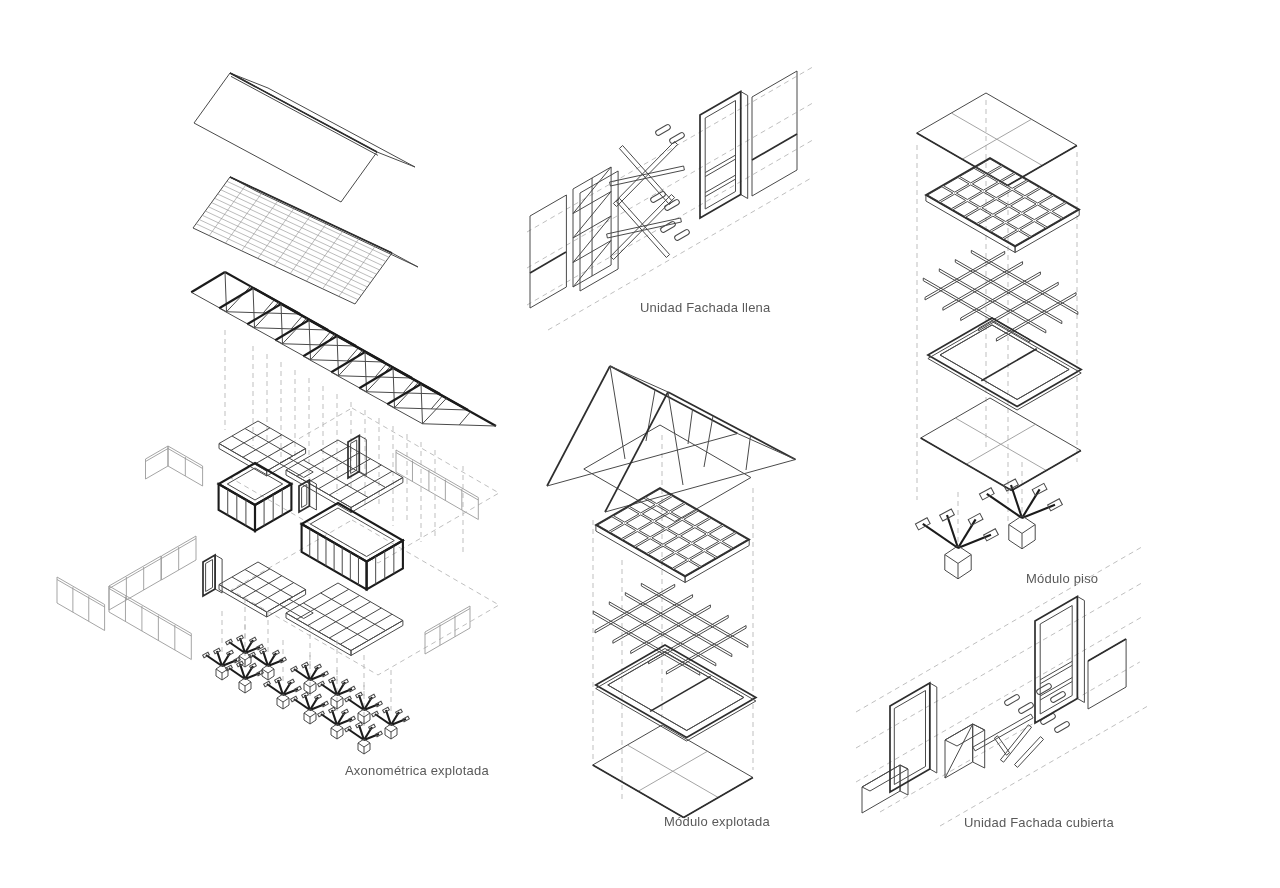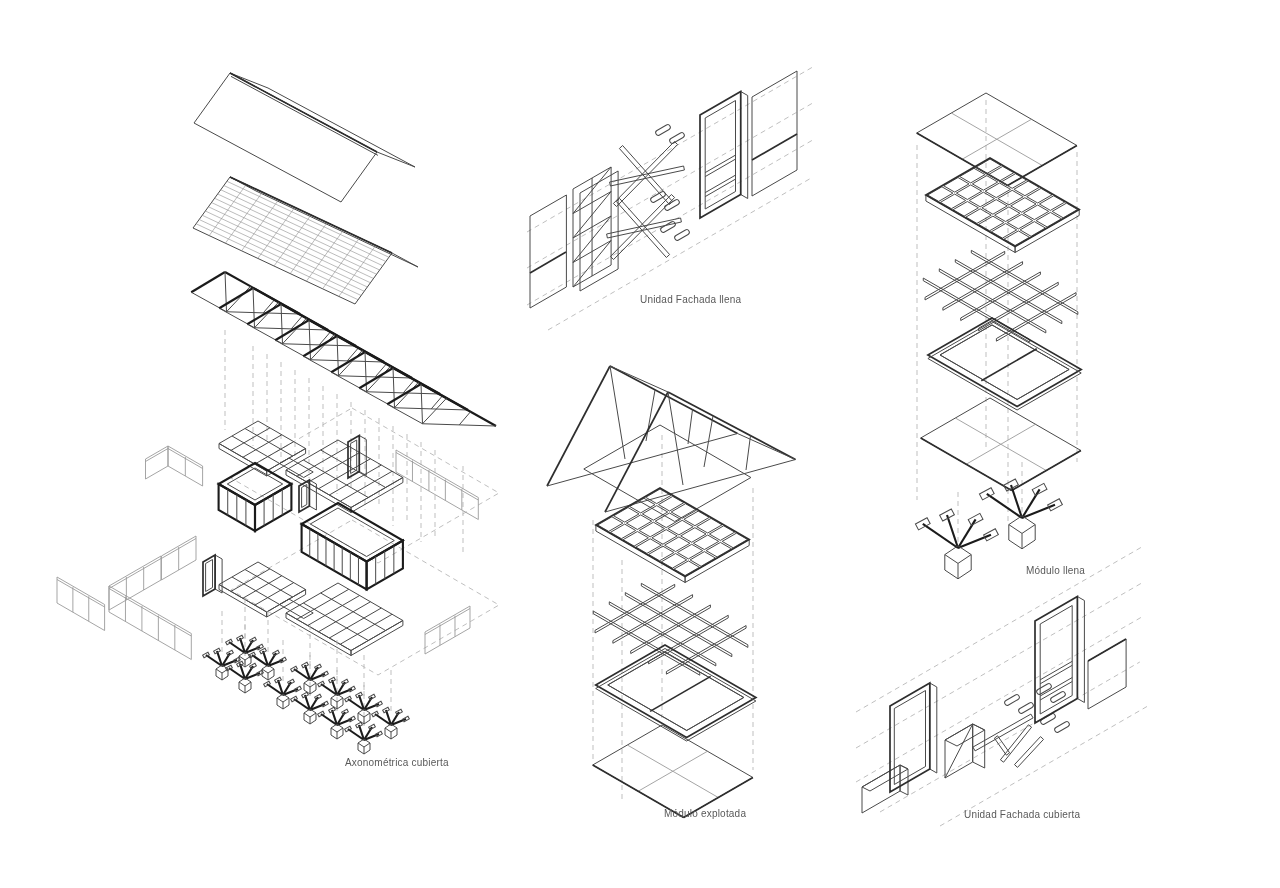--- a/index.html
+++ b/index.html
@@ -1,19 +1,19 @@
 <!DOCTYPE html>
 <html><head>
 <meta charset="utf-8">
 <style>
   html,body{margin:0;padding:0;background:#ffffff;}
   .sheet{position:relative;width:1280px;height:888px;background:#ffffff;overflow:hidden;
          font-family:"Liberation Sans",sans-serif;}
   .sheet svg{position:absolute;left:0;top:0;}
-  .lbl{position:absolute;font-size:10px;color:#595959;white-space:nowrap;letter-spacing:.2px;}
+  .lbl{position:absolute;font-size:13px;color:#595959;white-space:nowrap;letter-spacing:.2px;margin-top:6px;}
   .ln{stroke:#4a4a4a;stroke-width:1;fill:none;}
   .lnt{stroke:#2e2e2e;stroke-width:1.7;fill:none;}
   .lnk{stroke:#1b1b1b;stroke-width:2.1;fill:none;}
   .lnl{stroke:#9b9b9b;stroke-width:.9;fill:none;}
   .lnb{stroke:#8f8f8f;stroke-width:.6;fill:none;}
   .dsh{stroke:#b8b8b8;stroke-width:.9;fill:none;stroke-dasharray:5 4;}
 </style>
 </head>
 <body>
 
@@ -848,18 +848,18 @@
           <line x1="1040.196" y1="696" x2="1072.2379999999998" y2="677.5" class="ln"></line>
           <line x1="1040.196" y1="700" x2="1072.2379999999998" y2="681.5" class="ln"></line>
         </g>
         <g>
           <polygon points="1088.0,661.0 1126.1,639.0 1126.1,687.0 1088.0,709.0" fill="#fff" class="ln"></polygon>
           <line x1="1088" y1="661" x2="1126" y2="639" class="lnt" stroke-width="1.5"></line>
         </g>
       </g>
   </svg>
 
-  <span class="lbl" style="left:345px;top:757px">Axonométrica cubierta</span>
+  <span class="lbl" style="left:345px;top:757px">Axonométrica explotada</span>
   <span class="lbl" style="left:640px;top:294px">Unidad Fachada llena</span>
   <span class="lbl" style="left:664px;top:808px">Módulo explotada</span>
-  <span class="lbl" style="left:1026px;top:565px">Módulo llena</span>
+  <span class="lbl" style="left:1026px;top:565px">Módulo piso</span>
   <span class="lbl" style="left:964px;top:809px">Unidad Fachada cubierta</span>
 </div>
 
 </body></html>

